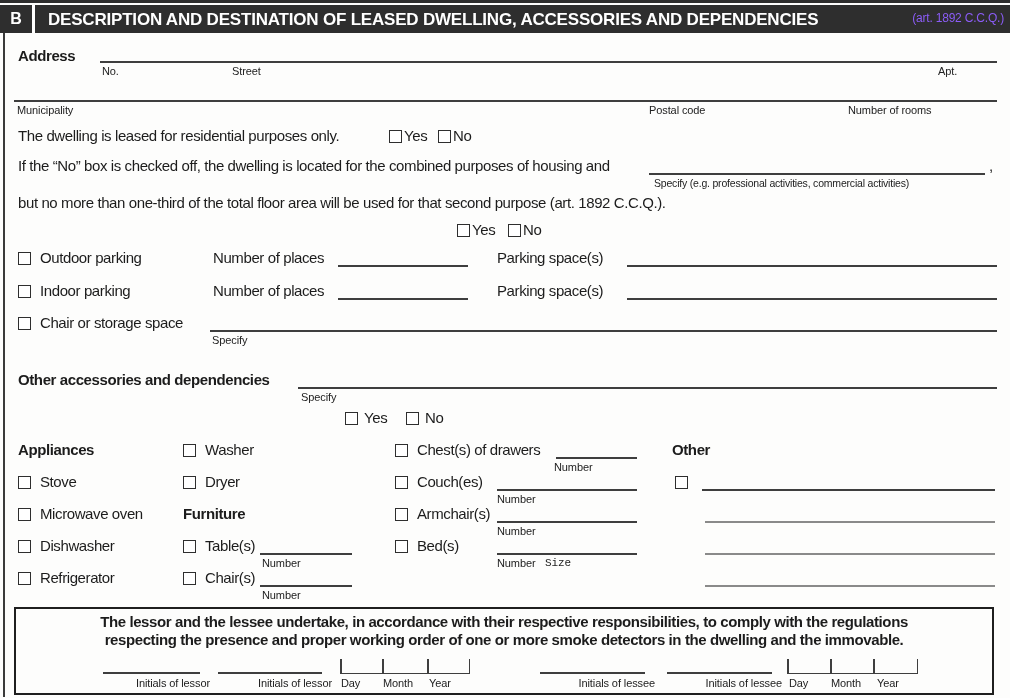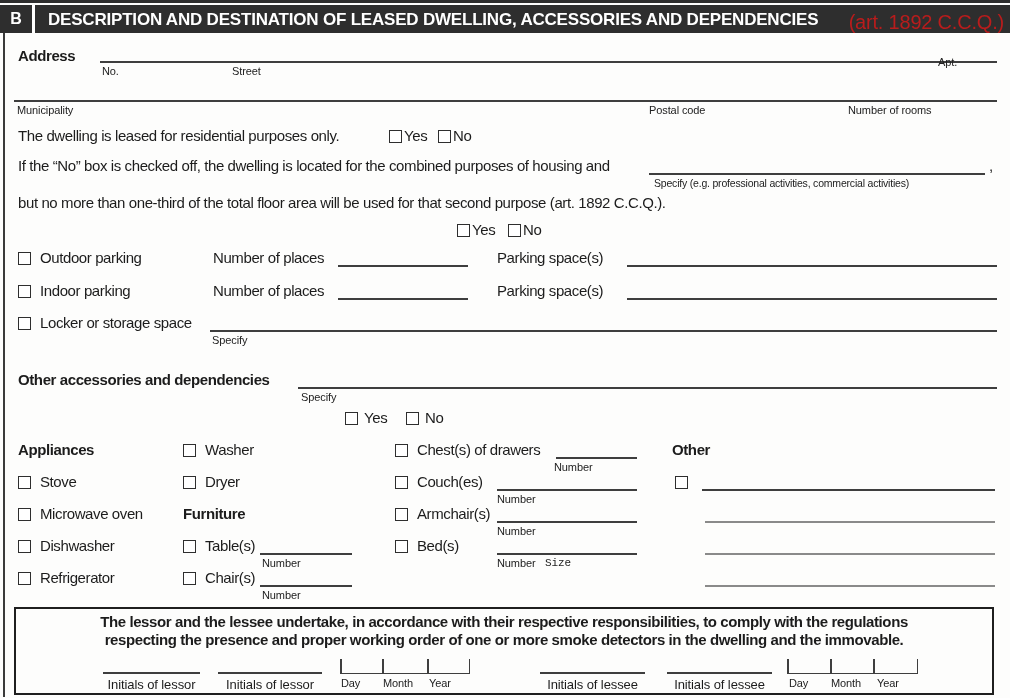--- a/index.html
+++ b/index.html
@@ -11,47 +11,47 @@
   .b{font-weight:bold;}
   .sm{position:absolute;white-space:nowrap;font-size:11px;letter-spacing:-0.1px;color:#222;}
   .hint{position:absolute;white-space:nowrap;font-size:10.5px;letter-spacing:-0.2px;color:#222;}
   .ln{position:absolute;height:1.5px;background:#3e3e3e;}
   .ln-light{background:#8a8a8a;}
   .cb{position:absolute;width:11px;height:11px;border:1.4px solid #2e2e2e;background:#fff;}
   .bar{position:absolute;left:0;top:5px;width:1010px;height:28px;background:#2e2e2e;}
   .bar-b{position:absolute;left:0;top:5px;width:32px;height:28px;display:flex;align-items:center;justify-content:center;color:#fff;font-weight:bold;font-size:16px;}
   .bar-div{position:absolute;left:32px;top:5px;width:3px;height:28px;background:#fff;}
   .bar-title{position:absolute;left:48px;top:10px;color:#fff;font-weight:bold;font-size:17px;letter-spacing:-0.2px;white-space:nowrap;}
-  .bar-suffix{position:absolute;right:6px;top:11px;color:#b91c1c;font-size:20px;letter-spacing:-0.2px;white-space:nowrap;}
+  .bar-suffix{position:absolute;right:6px;top:11px;color:#8b5cf6;font-size:12px;letter-spacing:-0.2px;white-space:nowrap;}
   .top-strip{position:absolute;left:0;top:0;width:1010px;height:3px;background:#2e2e2e;}
   .left-border{position:absolute;left:3px;top:33px;width:1.6px;height:664px;background:#3a3a3a;}
   .smokebox{position:absolute;left:14px;top:607px;width:980px;height:88px;border:2px solid #1f1f1f;box-sizing:border-box;background:#fdfdfc;}
   .smoketext{position:absolute;left:14px;width:980px;text-align:center;font-weight:bold;font-size:15px;letter-spacing:-0.4px;}
   .dmy{position:absolute;height:14px;border-bottom:1.5px solid #3e3e3e;}
   .tick{position:absolute;top:0;bottom:0;width:1.5px;background:#3e3e3e;}
-  .siglabel{position:absolute;font-size:13px;letter-spacing:-0.1px;text-align:center;white-space:nowrap;}
+  .siglabel{position:absolute;font-size:11px;letter-spacing:-0.1px;text-align:right;white-space:nowrap;}
 </style>
 </head>
 <body>
 
 <div id="page">
 
   <div class="top-strip"></div>
   <div class="bar"></div>
   <div class="bar-b">B</div>
   <div class="bar-div"></div>
   <div class="bar-title">DESCRIPTION AND DESTINATION OF LEASED DWELLING, ACCESSORIES AND DEPENDENCIES</div>
   <div class="bar-suffix">(art. 1892 C.C.Q.)</div>
   <div class="left-border"></div>
 
   <div class="t b" style="left:18px;top:47px;">Address</div>
   <div class="ln" style="left:100px;top:61px;width:897px;"></div>
   <div class="sm" style="left:102px;top:65px;">No.</div>
   <div class="sm" style="left:232px;top:65px;">Street</div>
-  <div class="sm" style="left:938px;top:56px;">Apt.</div>
+  <div class="sm" style="left:938px;top:65px;">Apt.</div>
   <div class="ln" style="left:14px;top:100px;width:983px;"></div>
   <div class="sm" style="left:17px;top:104px;">Municipality</div>
   <div class="sm" style="left:604px;top:104px;padding-left:45px;">Postal code</div>
   <div class="sm" style="left:848px;top:104px;">Number of rooms</div>
 
   <div class="t" style="left:18px;top:127px;">The dwelling is leased for residential purposes only.</div>
   <span class="cb" style="left:389px;top:130px;"></span>
   <div class="t" style="left:404px;top:127px;">Yes</div>
   <span class="cb" style="left:438px;top:130px;"></span>
   <div class="t" style="left:453px;top:127px;">No</div>
@@ -75,21 +75,21 @@
   <div class="ln" style="left:627px;top:265px;width:370px;"></div>
 
   <span class="cb" style="left:18px;top:285px;"></span>
   <div class="t" style="left:40px;top:282px;">Indoor parking</div>
   <div class="t" style="left:213px;top:282px;">Number of places</div>
   <div class="ln" style="left:338px;top:298px;width:130px;"></div>
   <div class="t" style="left:497px;top:282px;">Parking space(s)</div>
   <div class="ln" style="left:627px;top:298px;width:370px;"></div>
 
   <span class="cb" style="left:18px;top:317px;"></span>
-  <div class="t" style="left:40px;top:314px;">Locker or storage space</div>
+  <div class="t" style="left:40px;top:314px;">Chair or storage space</div>
   <div class="ln" style="left:210px;top:330px;width:787px;"></div>
   <div class="sm" style="left:212px;top:334px;">Specify</div>
 
   <div class="t b" style="left:18px;top:371px;">Other accessories and dependencies</div>
   <div class="ln" style="left:298px;top:387px;width:699px;"></div>
   <div class="sm" style="left:301px;top:391px;">Specify</div>
 
   <span class="cb" style="left:345px;top:412px;"></span>
   <div class="t" style="left:364px;top:409px;">Yes</div>
   <span class="cb" style="left:406px;top:412px;"></span>

